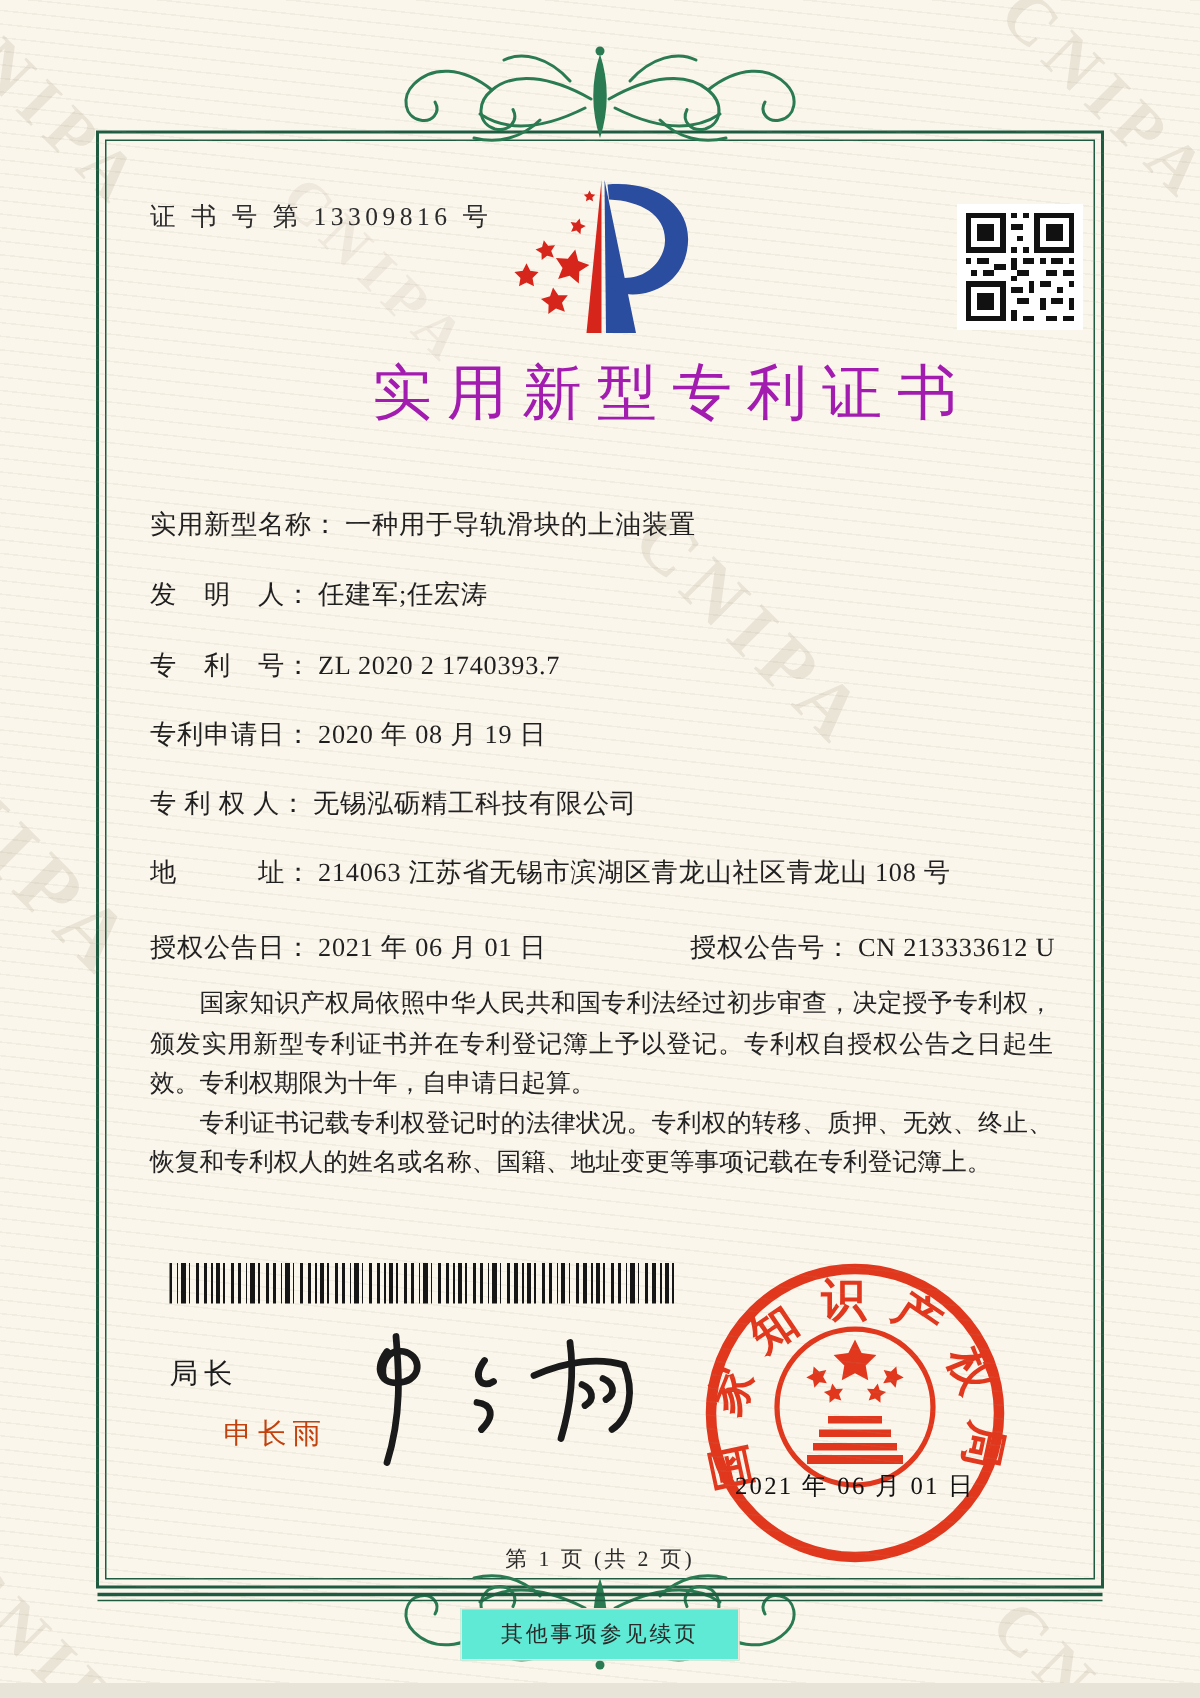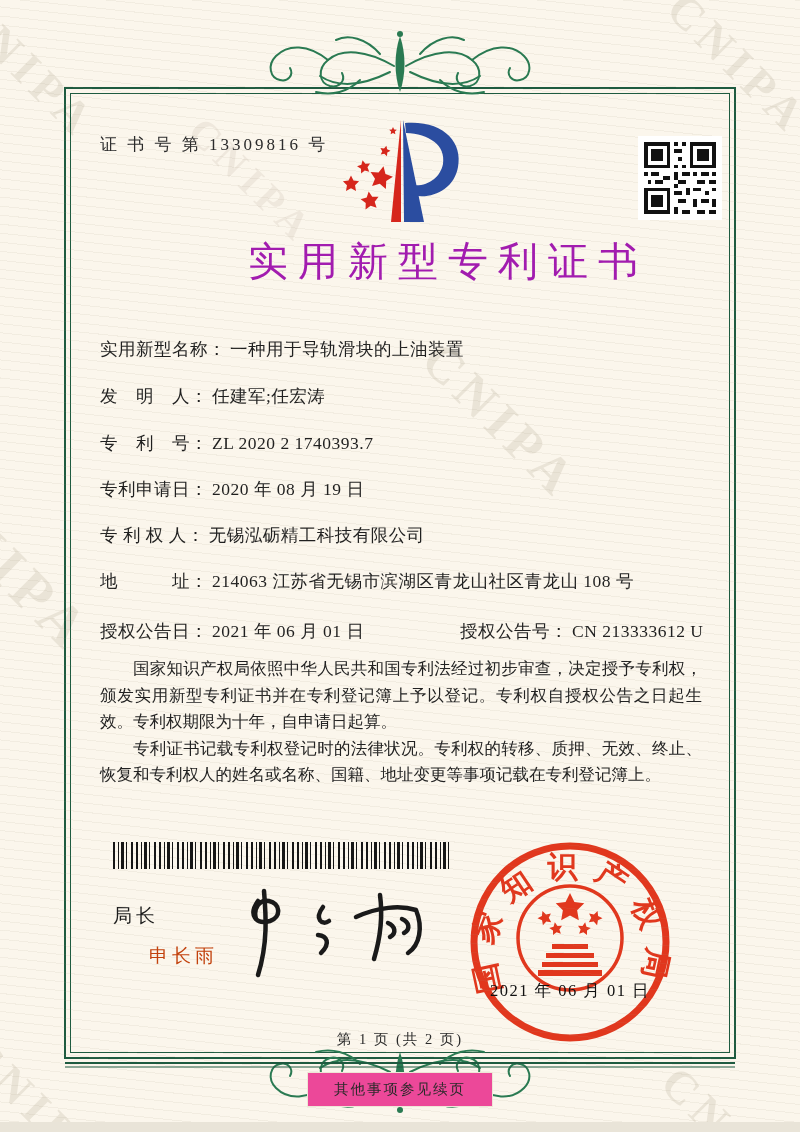--- a/index.html
+++ b/index.html
@@ -85,21 +85,21 @@
     position:absolute;left:470px;top:980px;width:200px;
     text-align:center;font-size:16.5px;letter-spacing:1.5px;color:#111;
     z-index:3;
   }
   .page-info{
     position:absolute;left:0;top:1030px;width:100%;
     text-align:center;font-size:14.5px;letter-spacing:2px;color:#2a2a2a;
   }
   .cont-box{
     position:absolute;left:50%;top:1072px;transform:translateX(-50%);
-    background:#ec4899;border:1px solid #eee6d6;
+    background:#5eead4;border:1px solid #eee6d6;
     padding:7px 26px;font-size:14.5px;letter-spacing:2px;color:#2a2a2a;
     z-index:4;
   }
   .ornaments{position:absolute;left:0;top:0;z-index:1;}
   .layer2{z-index:2;}
 </style>
 </head>
 <body>
 
 <div class="page">

